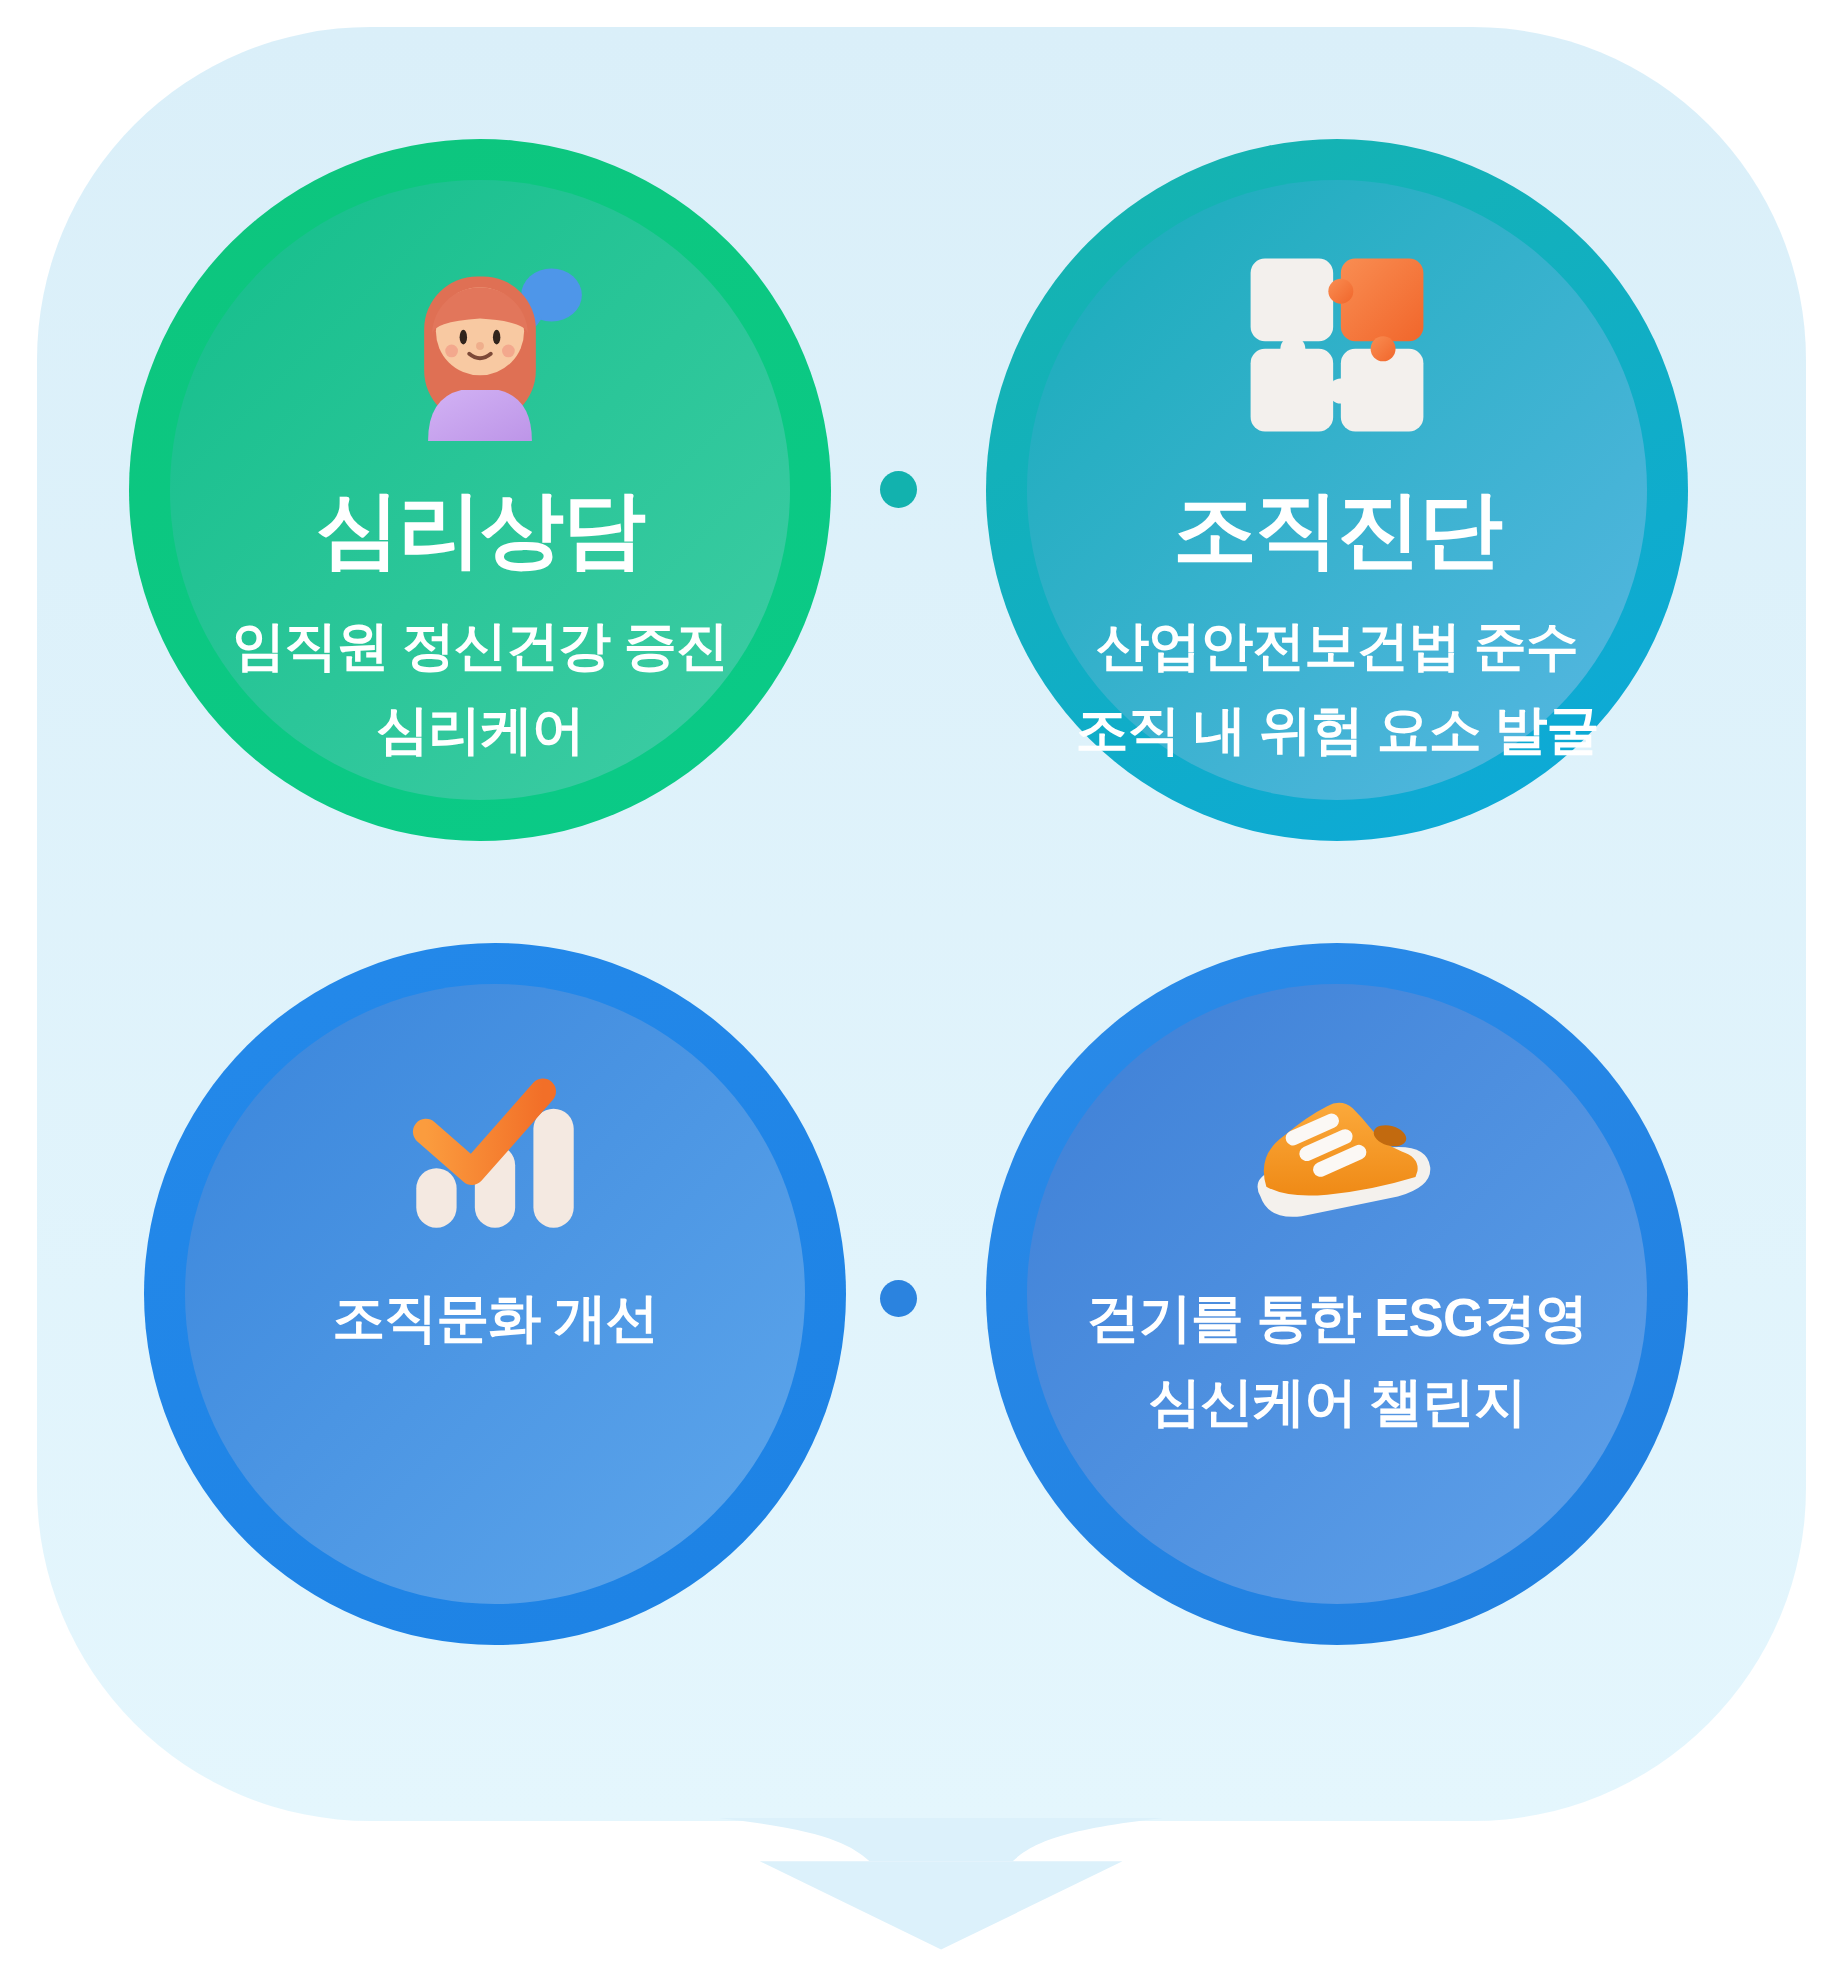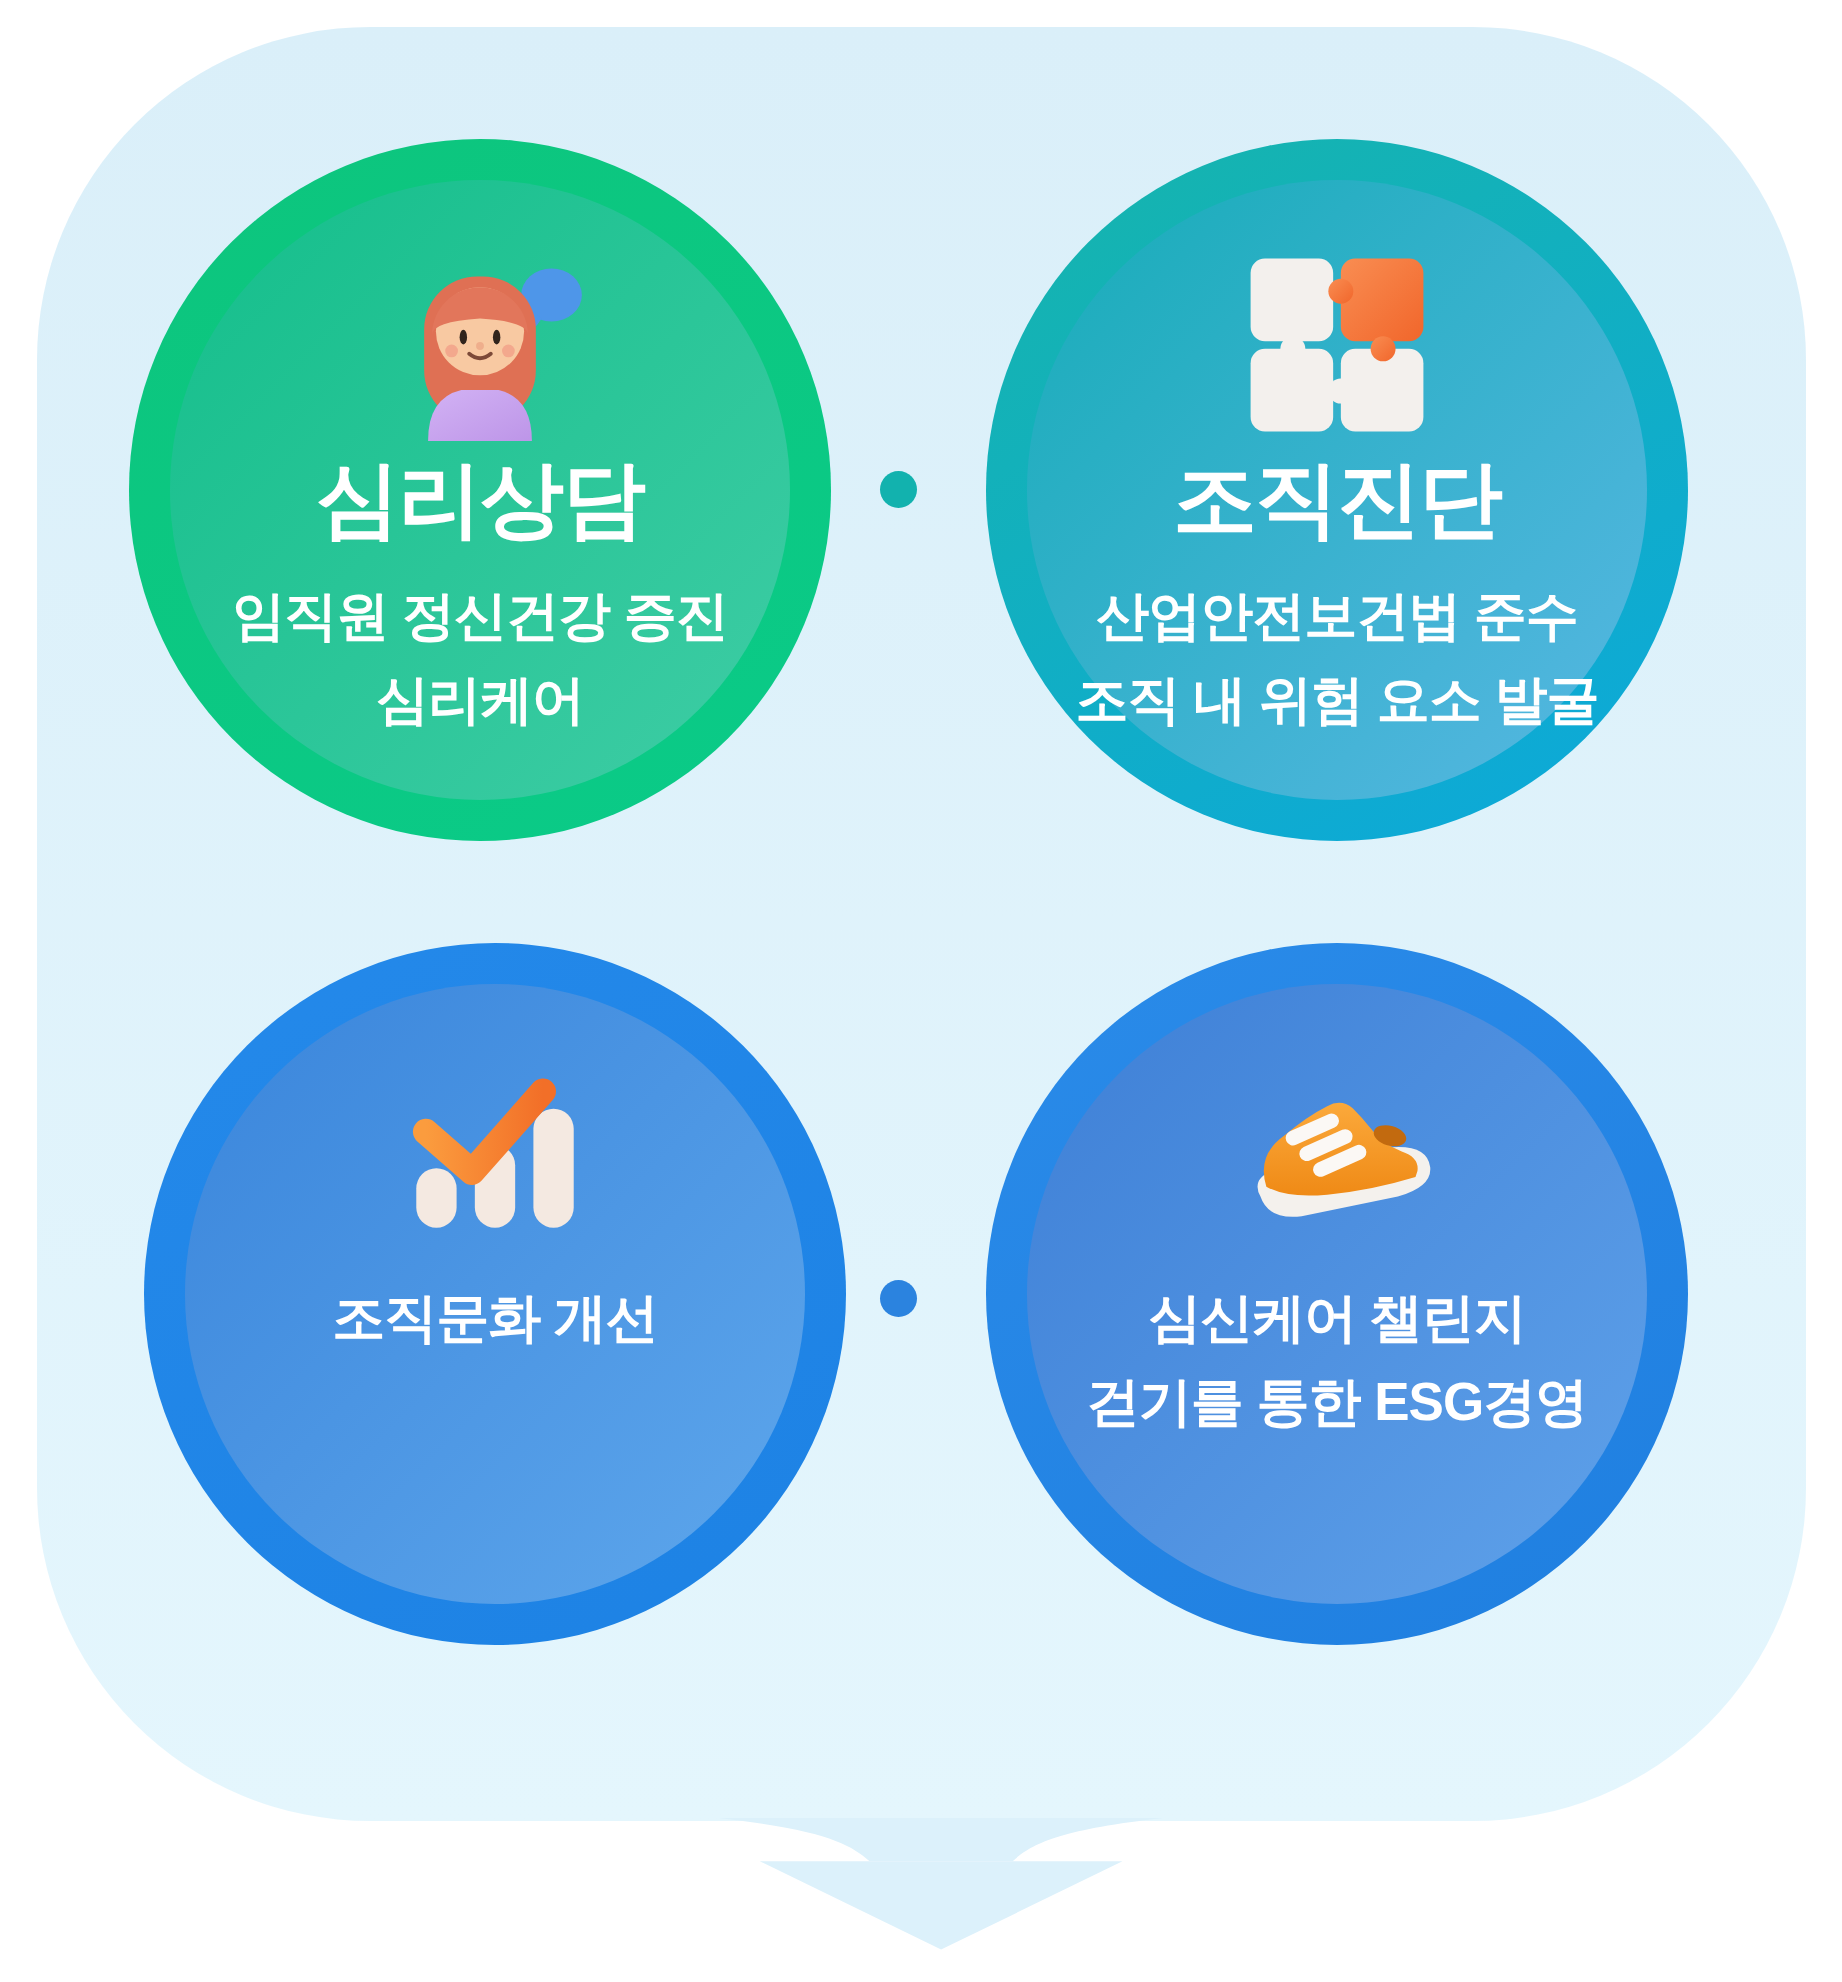--- a/index.html
+++ b/index.html
@@ -27,21 +27,21 @@
     background:linear-gradient(135deg,var(--fill0,#ddd) 0%,var(--fill1,#bbb) 100%);
     display:flex;flex-direction:column;align-items:center;text-align:center;
   }
   .c1{left:129px;top:139px;}
   .c2{left:986px;top:139px;}
   .c3{left:144px;top:943px;}
   .c4{left:986px;top:943px;}
 
   .icon-wrap{margin-top:69px;height:192px;display:flex;align-items:center;justify-content:center;}
   .card-title{
-    margin-top:14px;color:#ffffff;font-size:84px;font-weight:800;
+    margin-top:44px;color:#ffffff;font-size:84px;font-weight:800;
     letter-spacing:-2px;line-height:1.05;white-space:nowrap;
   }
   .card-sub{
     margin-top:31px;color:#ffffff;font-size:53px;font-weight:700;
     letter-spacing:-1px;line-height:1.58;white-space:nowrap;
   }
   .card-sub span{display:block;}
 
   .dot{position:absolute;width:37px;height:37px;border-radius:50%;background:var(--dot,#999);}
   .dot1{left:880px;top:471px;}
@@ -153,22 +153,22 @@
           </defs>
           <path d="M28,134 Q16,112 52,104 L158,84 Q198,80 201,104 Q203,124 168,134 L70,154 Q36,158 28,134 Z" fill="#F4F1ED"></path>
           <path d="M34,124 Q24,92 52,72 Q76,52 96,42 Q110,34 122,44 Q132,54 140,64 Q152,80 172,88 Q190,94 188,108 L186,114 Q140,128 96,132 Q56,136 34,124 Z" fill="url(#gSh)"></path>
           <ellipse cx="160" cy="72" rx="17" ry="10" fill="#C26A0F" transform="rotate(16 160 72)"></ellipse>
           <rect x="52" y="58" width="58" height="15" rx="7.5" fill="#FBF8F5" transform="rotate(-24 81 66)"></rect>
           <rect x="66" y="74" width="58" height="15" rx="7.5" fill="#FBF8F5" transform="rotate(-24 95 82)"></rect>
           <rect x="80" y="90" width="58" height="15" rx="7.5" fill="#FBF8F5" transform="rotate(-24 109 98)"></rect>
         </svg>
       </div>
       <div class="card-sub">
+        <span>걷기를 통한 ESG경영</span>
         <span>심신케어 챌린지</span>
-        <span>걷기를 통한 ESG경영</span>
       </div>
     </div>
   </div>
 
   <div class="dot dot1" style="--dot: #12B2AE;"></div>
   <div class="dot dot2" style="--dot: #2B83DF;"></div>
 
 </div>
 
 

